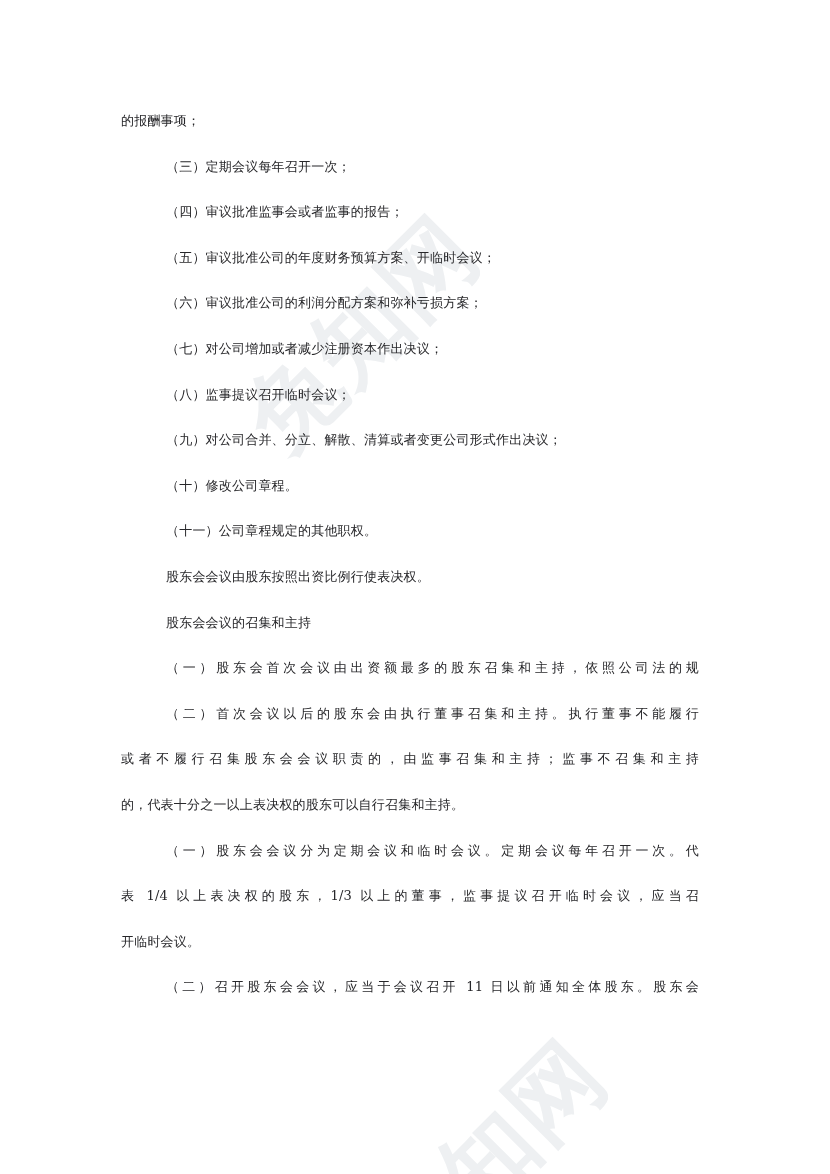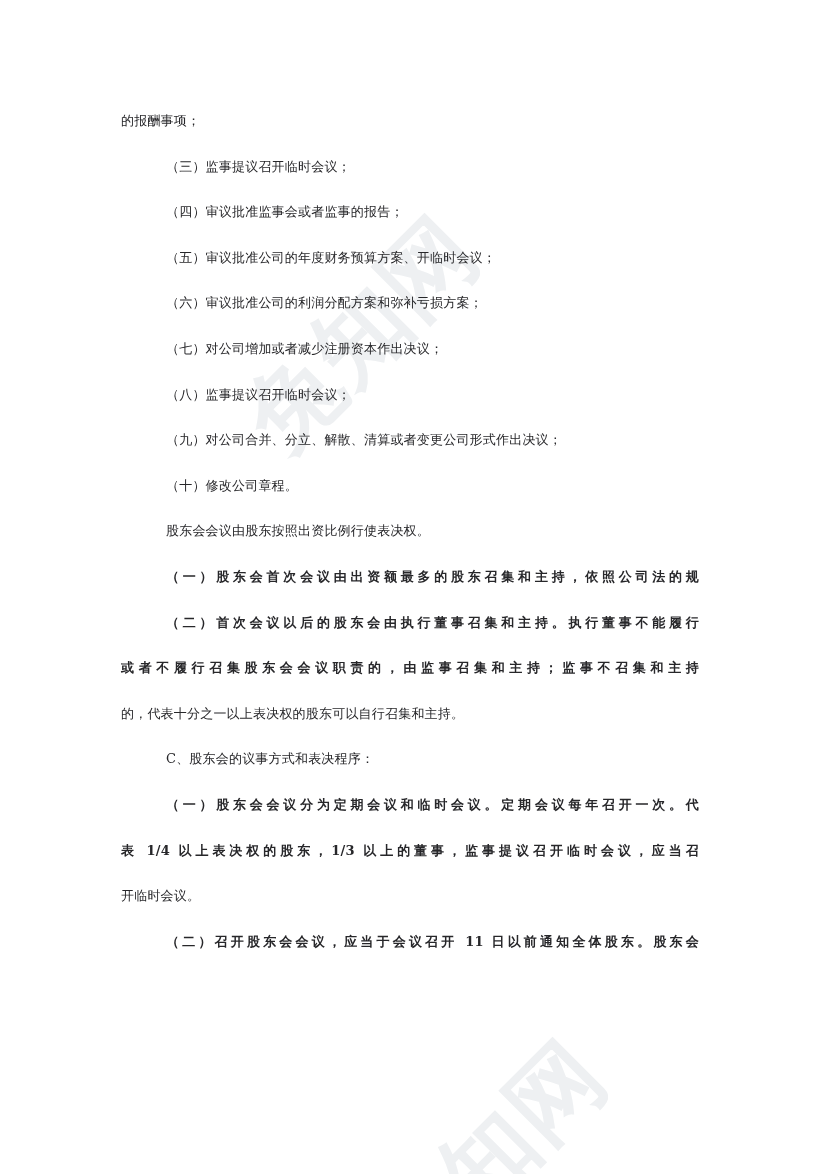--- a/index.html
+++ b/index.html
@@ -76,48 +76,48 @@
   }
   
   .line.indent {
     text-indent: 45px;
   }
   
   .line.stretch {
     white-space: normal;
     text-align: justify;
     text-align-last: justify;
-    font-weight: bold;
   }
 </style>
 </head>
 <body>
 
 <div class="page">
 
   <div class="watermark-layer">
     <div class="watermark watermark-main">兔知网</div>
     <div class="watermark watermark-bottom">兔知网</div>
   </div>
 
   <div class="doc-body">
     <div class="line flush">的报酬事项；</div>
-    <div class="line indent">（三）监事提议召开临时会议；</div>
+    <div class="line indent">（三）定期会议每年召开一次；</div>
     <div class="line indent">（四）审议批准监事会或者监事的报告；</div>
     <div class="line indent">（五）审议批准公司的年度财务预算方案、开临时会议；</div>
     <div class="line indent">（六）审议批准公司的利润分配方案和弥补亏损方案；</div>
     <div class="line indent">（七）对公司增加或者减少注册资本作出决议；</div>
     <div class="line indent">（八）监事提议召开临时会议；</div>
     <div class="line indent">（九）对公司合并、分立、解散、清算或者变更公司形式作出决议；</div>
     <div class="line indent">（十）修改公司章程。</div>
+    <div class="line indent">（十一）公司章程规定的其他职权。</div>
     <div class="line indent">股东会会议由股东按照出资比例行使表决权。</div>
+    <div class="line indent">股东会会议的召集和主持</div>
     <div class="line indent stretch">（一）股东会首次会议由出资额最多的股东召集和主持，依照公司法的规</div>
     <div class="line indent stretch">（二）首次会议以后的股东会由执行董事召集和主持。执行董事不能履行</div>
     <div class="line flush stretch">或者不履行召集股东会会议职责的，由监事召集和主持；监事不召集和主持</div>
     <div class="line flush">的，代表十分之一以上表决权的股东可以自行召集和主持。</div>
-    <div class="line indent">C、股东会的议事方式和表决程序：</div>
     <div class="line indent stretch">（一）股东会会议分为定期会议和临时会议。定期会议每年召开一次。代</div>
     <div class="line flush stretch">表 1/4 以上表决权的股东，1/3 以上的董事，监事提议召开临时会议，应当召</div>
     <div class="line flush">开临时会议。</div>
     <div class="line indent stretch">（二）召开股东会会议，应当于会议召开 11 日以前通知全体股东。股东会</div>
   </div>
 
 </div>
 
 </body></html>

